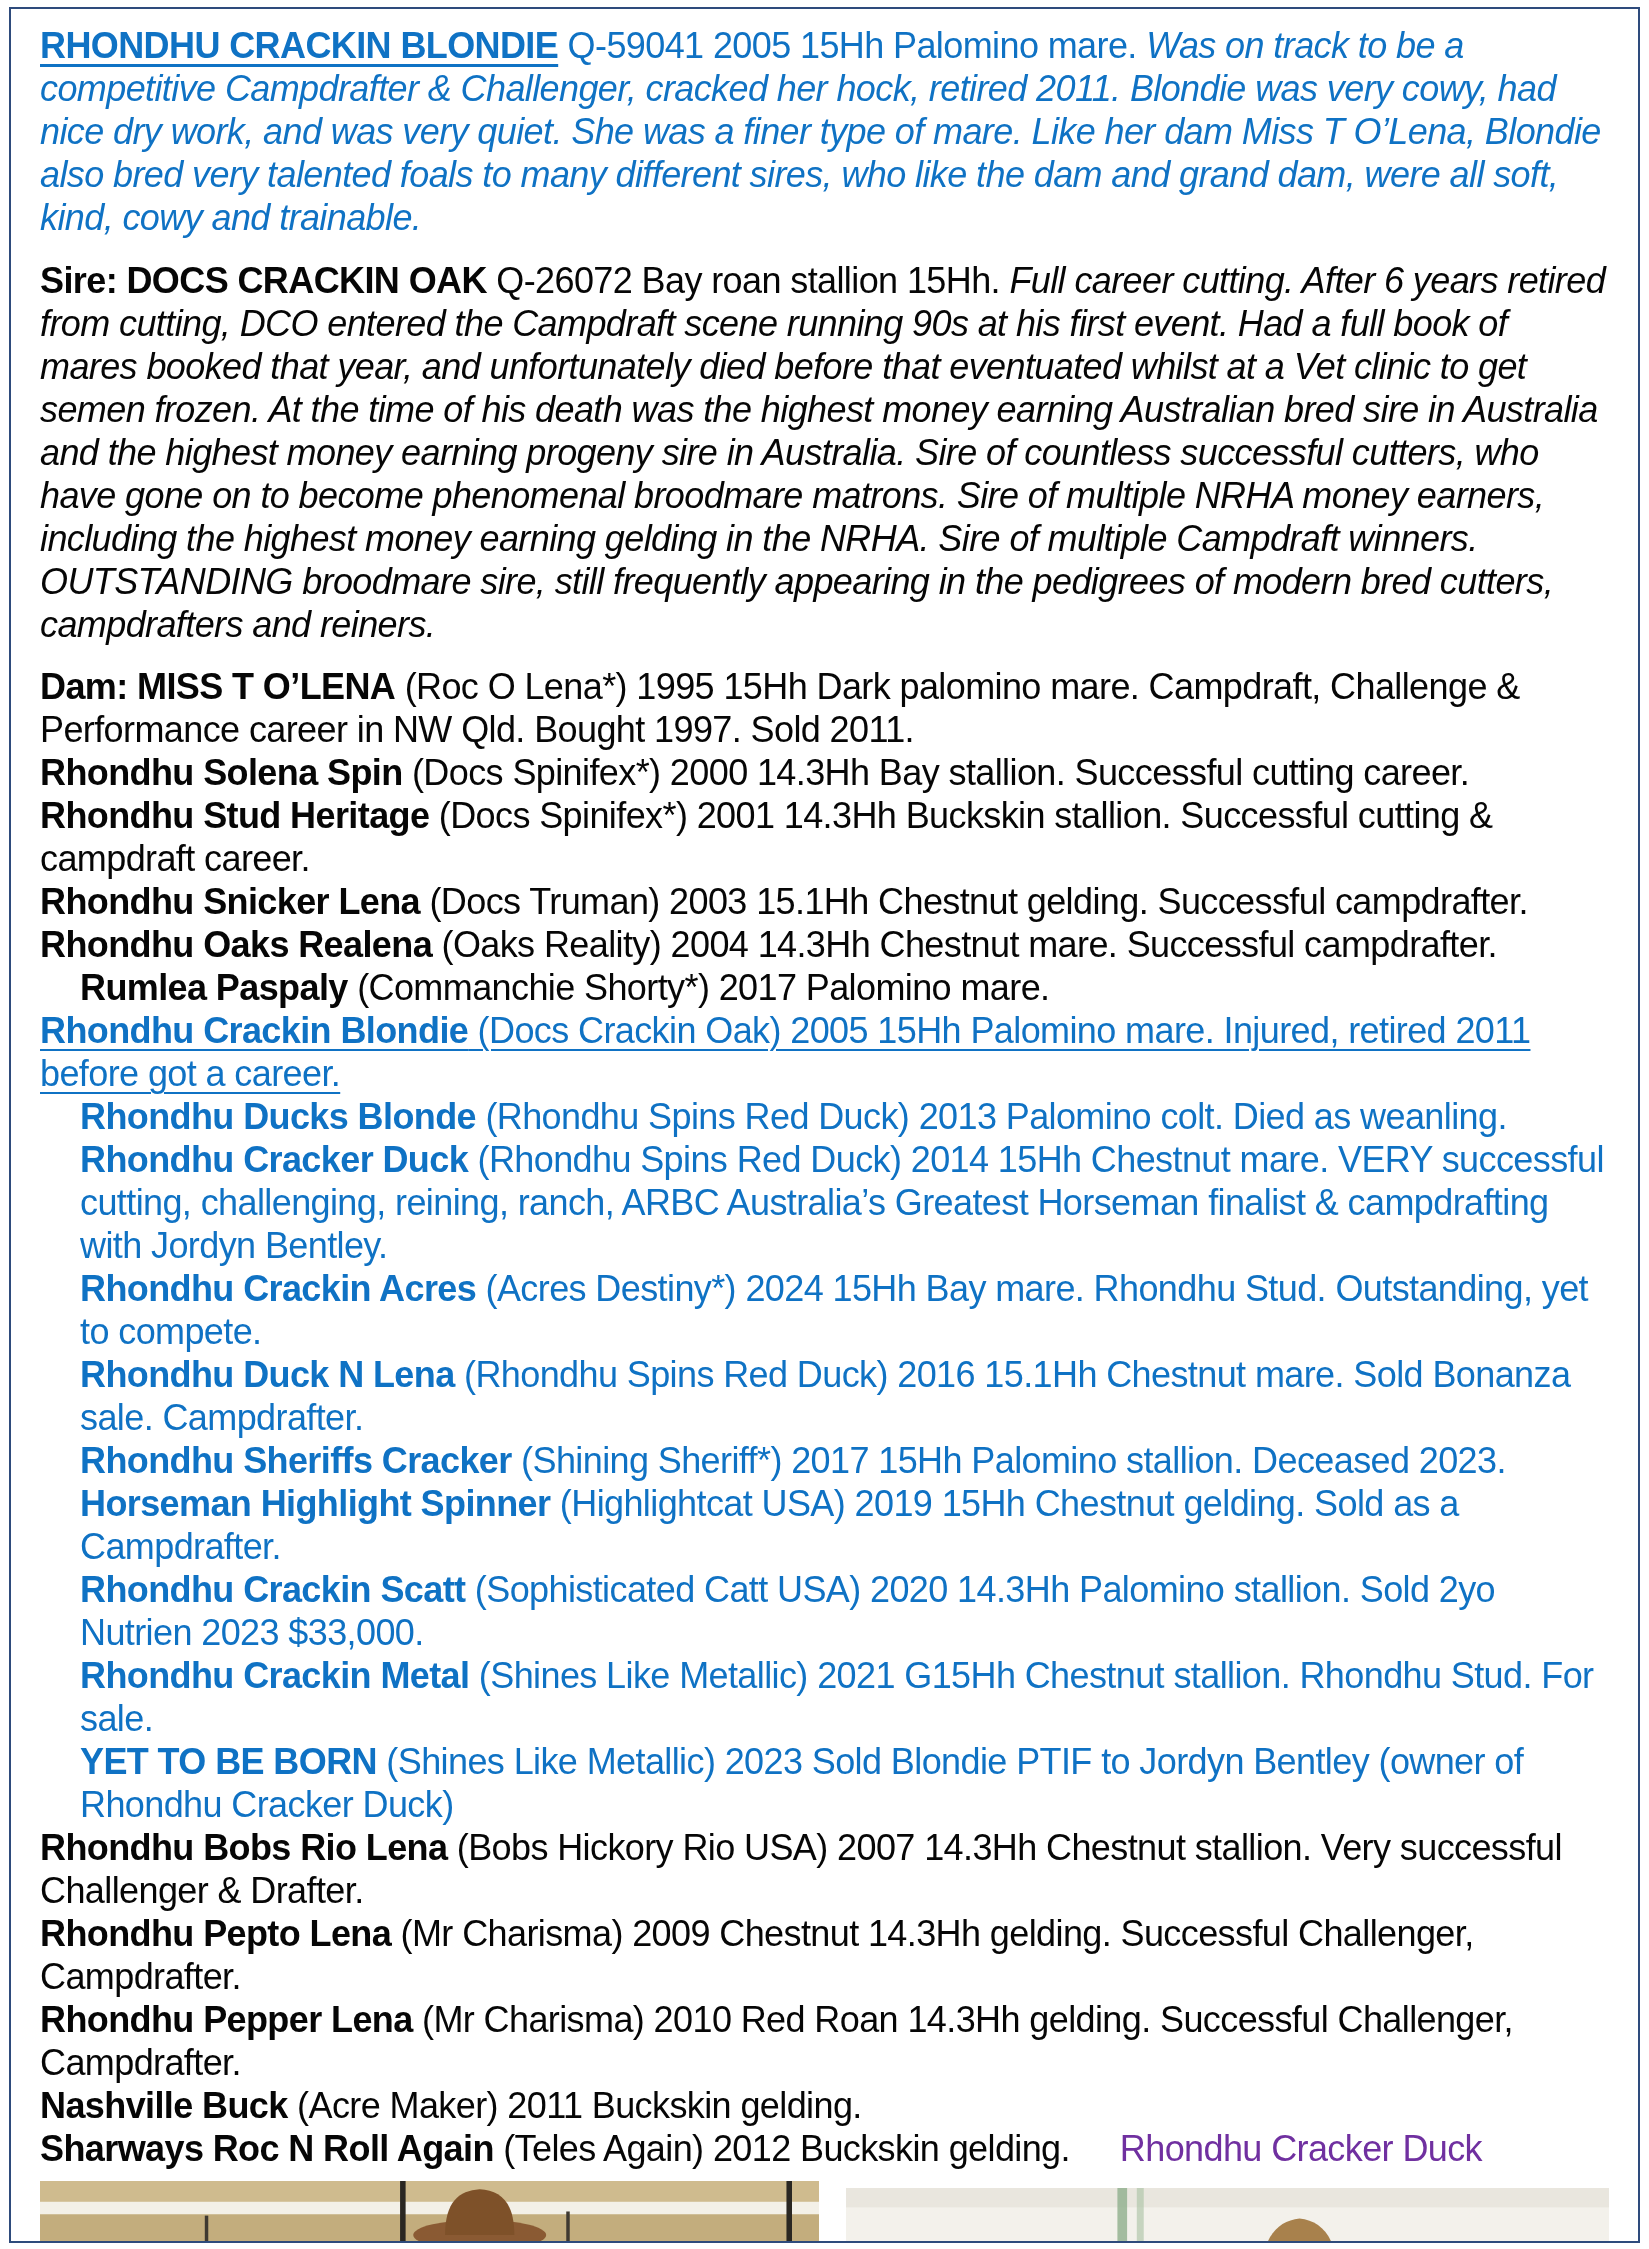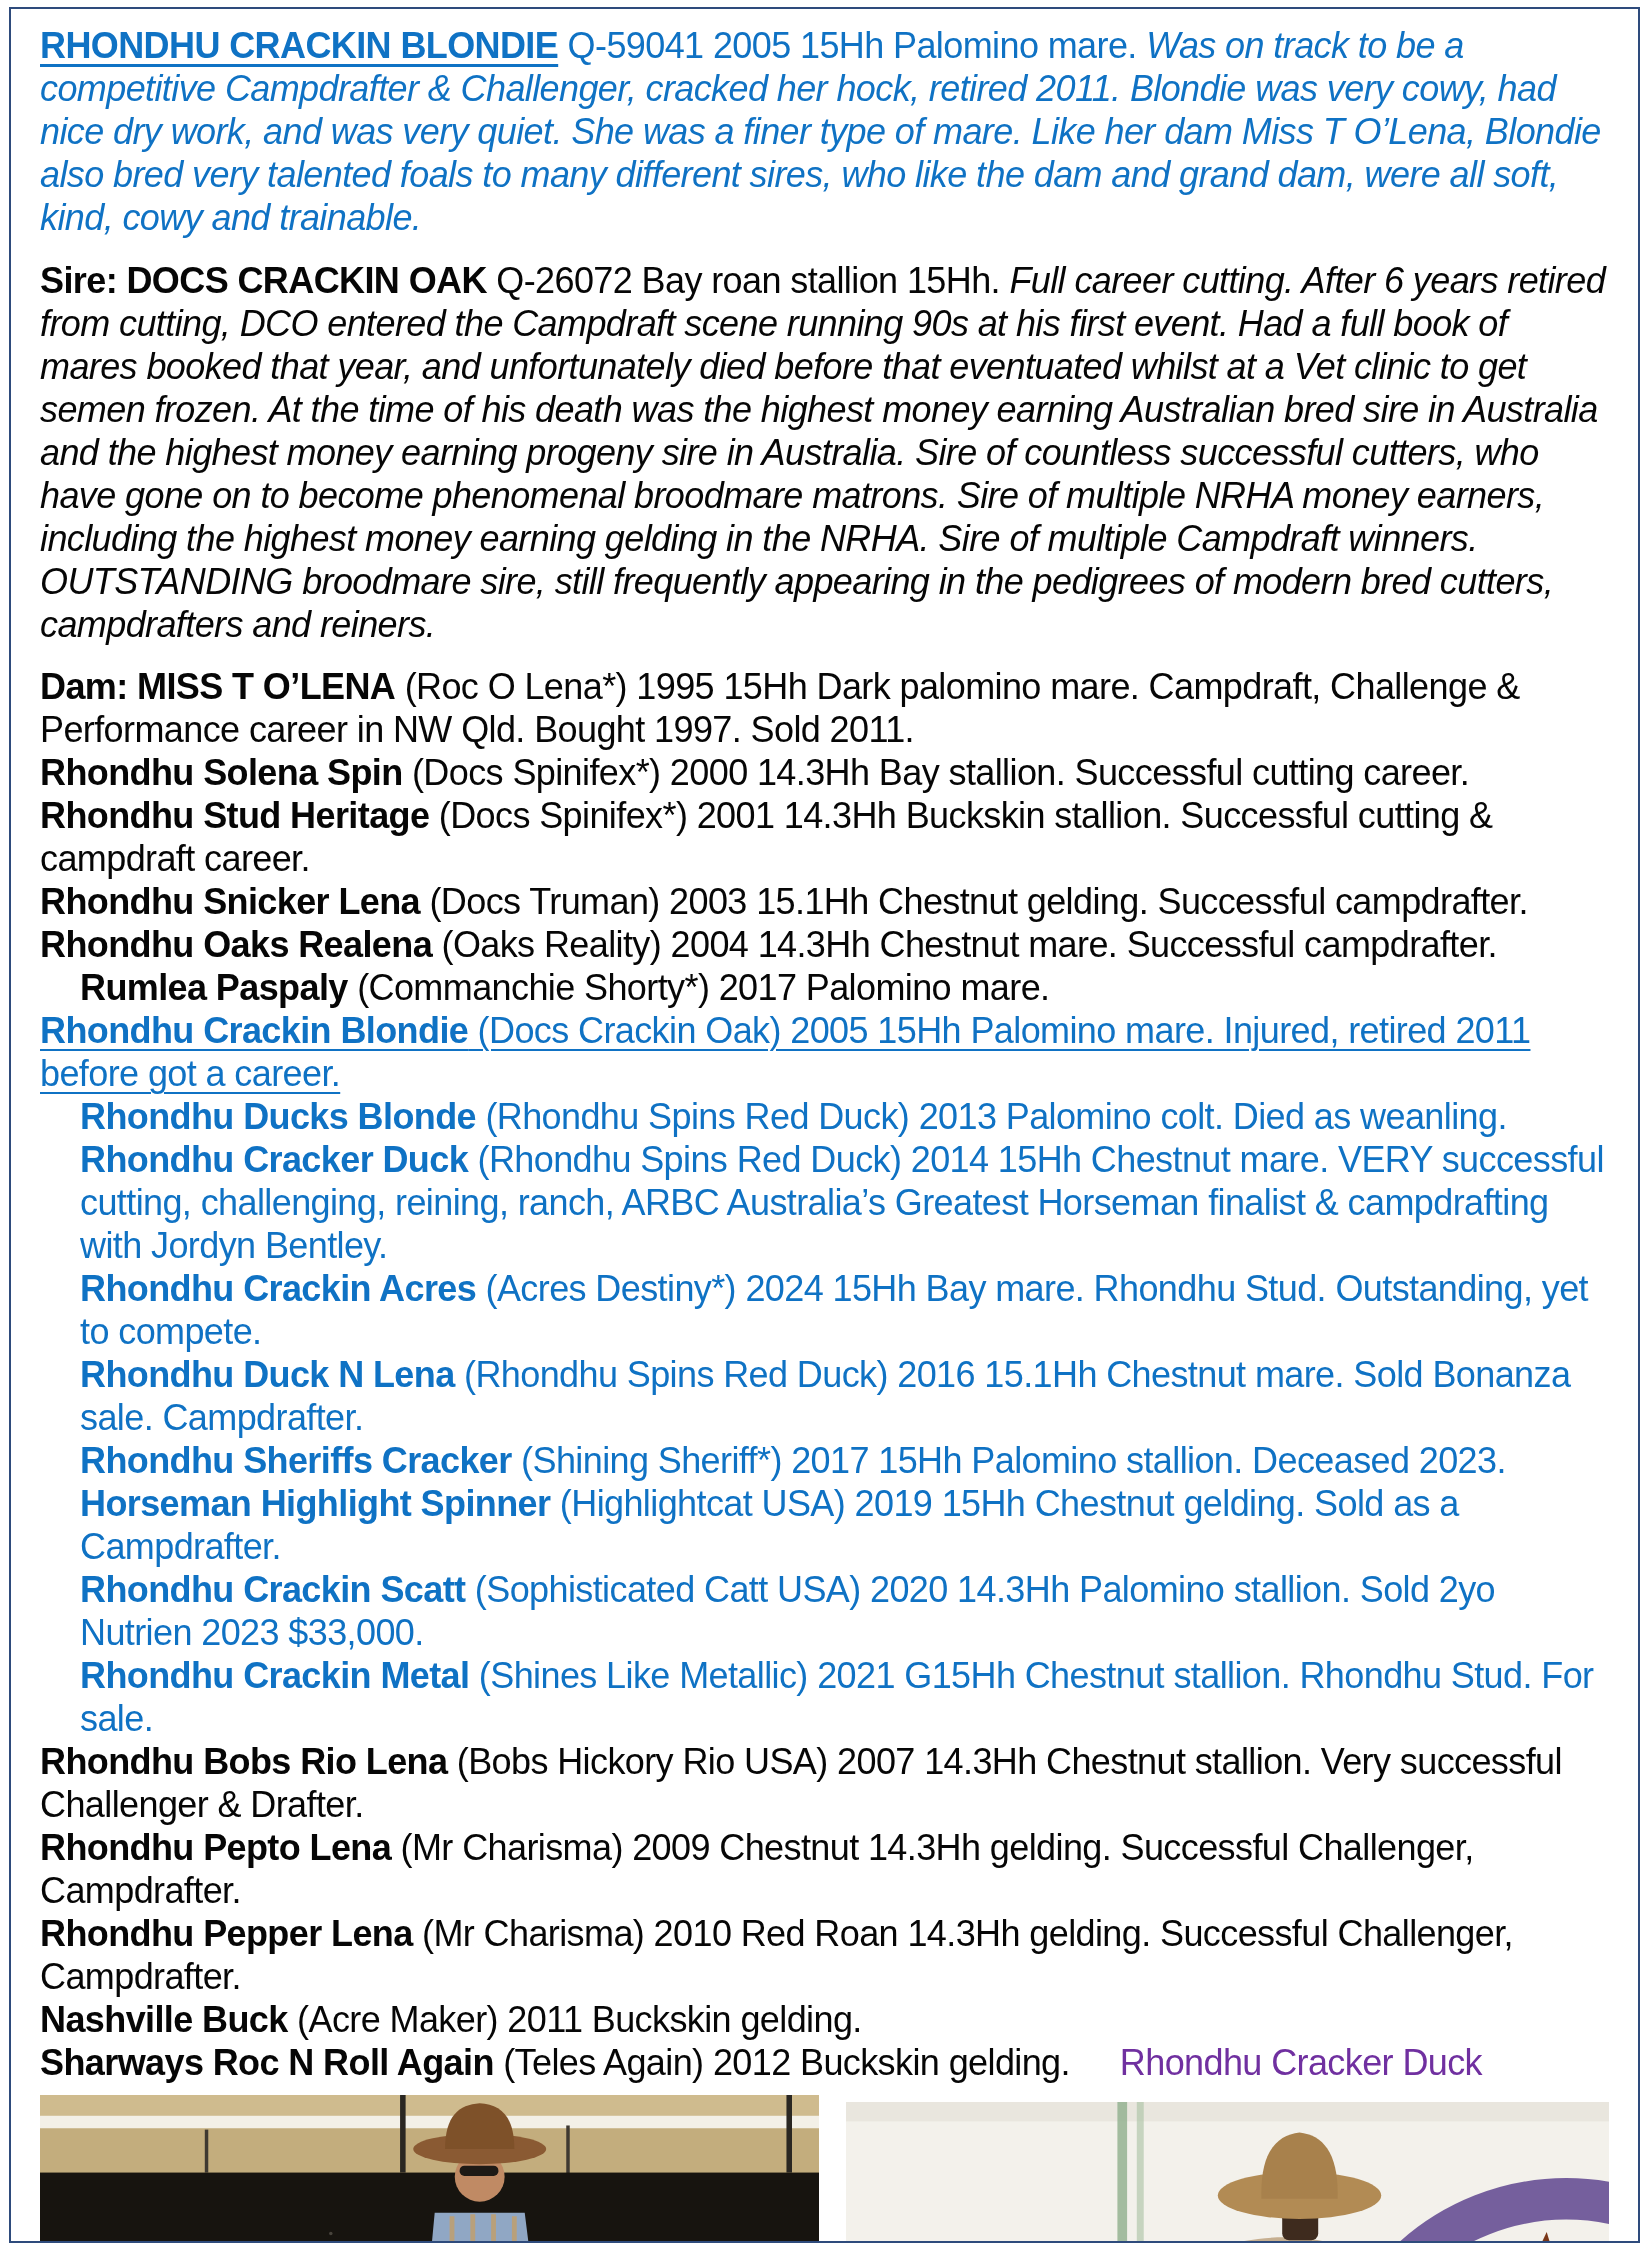--- a/index.html
+++ b/index.html
@@ -59,20 +59,21 @@
     <p class="txt line ind"><span class="b">Rumlea Paspaly</span><span> (Commanchie Shorty*) 2017 Palomino mare.</span></p>
     <p class="txt line blue ul-line"><span class="b">Rhondhu Crackin Blondie</span><span> (Docs Crackin Oak) 2005 15Hh Palomino mare. Injured, retired 2011 before got a career.</span></p>
     <p class="txt line ind blue"><span class="b">Rhondhu Ducks Blonde</span><span> (Rhondhu Spins Red Duck) 2013 Palomino colt. Died as weanling.</span></p>
     <p class="txt line ind blue"><span class="b">Rhondhu Cracker Duck</span><span> (Rhondhu Spins Red Duck) 2014 15Hh Chestnut mare. VERY successful cutting, challenging, reining, ranch, ARBC Australia’s Greatest Horseman finalist &amp; campdrafting with Jordyn Bentley.</span></p>
     <p class="txt line ind blue"><span class="b">Rhondhu Crackin Acres</span><span> (Acres Destiny*) 2024 15Hh Bay mare. Rhondhu Stud. Outstanding, yet to compete.</span></p>
     <p class="txt line ind blue"><span class="b">Rhondhu Duck N Lena</span><span> (Rhondhu Spins Red Duck) 2016 15.1Hh Chestnut mare. Sold Bonanza sale. Campdrafter.</span></p>
     <p class="txt line ind blue"><span class="b">Rhondhu Sheriffs Cracker</span><span> (Shining Sheriff*) 2017 15Hh Palomino stallion. Deceased 2023.</span></p>
     <p class="txt line ind blue"><span class="b">Horseman Highlight Spinner</span><span> (Highlightcat USA) 2019 15Hh Chestnut gelding. Sold as a Campdrafter.</span></p>
     <p class="txt line ind blue"><span class="b">Rhondhu Crackin Scatt</span><span> (Sophisticated Catt USA) 2020 14.3Hh Palomino stallion. Sold 2yo Nutrien 2023 $33,000.</span></p>
     <p class="txt line ind blue"><span class="b">Rhondhu Crackin Metal</span><span> (Shines Like Metallic) 2021 G15Hh Chestnut stallion. Rhondhu Stud. For sale.</span></p>
+    <p class="txt line ind blue"><span class="b">YET TO BE BORN</span><span> (Shines Like Metallic) 2023 Sold Blondie PTIF to Jordyn Bentley (owner of Rhondhu Cracker Duck)</span></p>
     <p class="txt line"><span class="b">Rhondhu Bobs Rio Lena</span><span> (Bobs Hickory Rio USA) 2007 14.3Hh Chestnut stallion. Very successful Challenger &amp; Drafter.</span></p>
     <p class="txt line"><span class="b">Rhondhu Pepto Lena</span><span> (Mr Charisma) 2009 Chestnut 14.3Hh gelding. Successful Challenger, Campdrafter.</span></p>
     <p class="txt line"><span class="b">Rhondhu Pepper Lena</span><span> (Mr Charisma) 2010 Red Roan 14.3Hh gelding. Successful Challenger, Campdrafter.</span></p>
     <p class="txt line"><span class="b">Nashville Buck</span><span> (Acre Maker) 2011 Buckskin gelding.</span></p>
     <div class="caption-row">
       <p class="txt line"><span class="b">Sharways Roc N Roll Again</span><span> (Teles Again) 2012 Buckskin gelding.</span></p>
       <span class="txt purple photo-caption">Rhondhu Cracker Duck</span>
     </div>
   </div>
 

